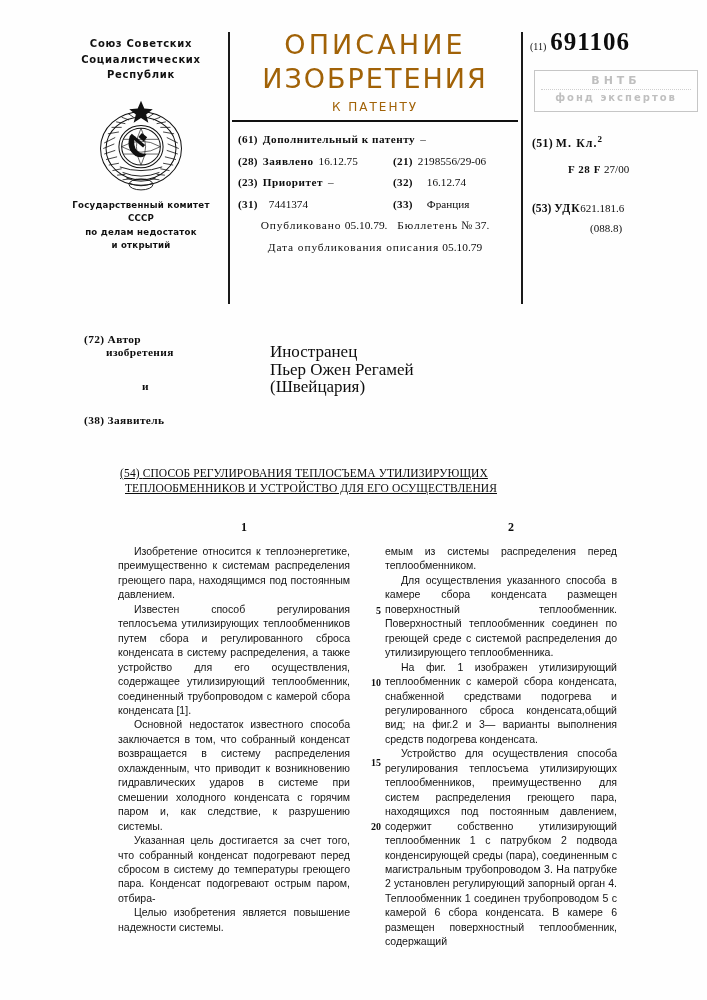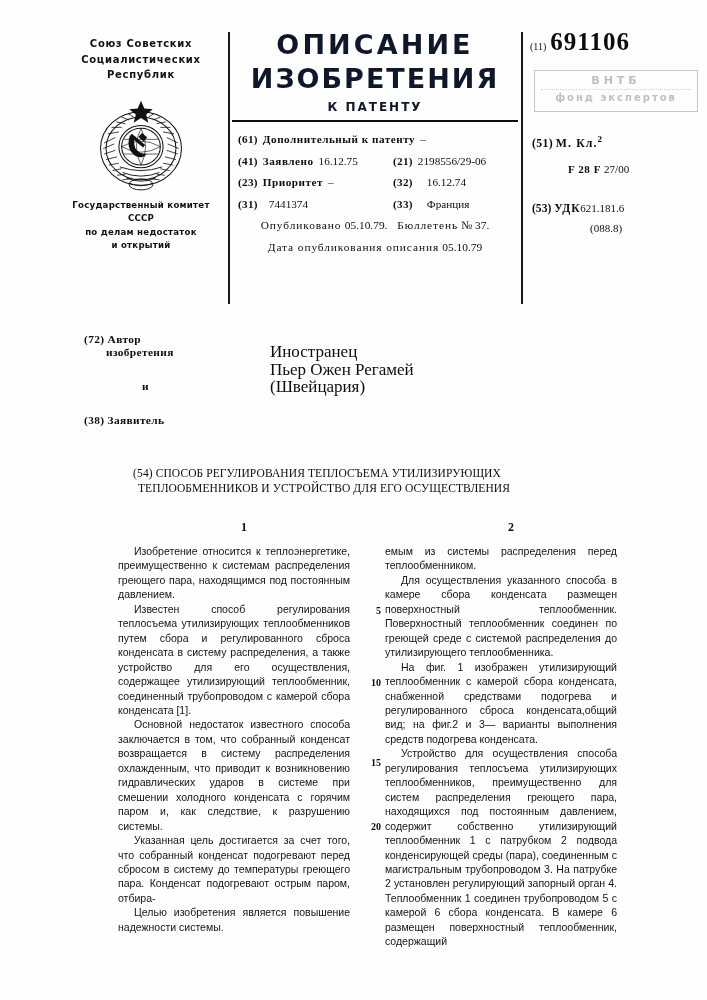--- a/index.html
+++ b/index.html
@@ -65,23 +65,23 @@
   .vrule-1 { left: 228px; top: 4px; width: 1.6px; height: 272px; }
   .vrule-2 { left: 521px; top: 4px; width: 1.6px; height: 272px; }
 
   .hdr-mid {
     position: absolute;
     left: 232px; top: 0px;
     width: 286px;
   }
   .big-title {
     font-family: "DejaVu Sans", sans-serif;
-    font-weight: bold;
+    font-weight: normal;
     text-align: center;
-    color: #0f172a;
+    color: #a16207;
   }
   .big-title .l1 {
     font-size: 27px;
     letter-spacing: 3.1px;
     line-height: 34px;
   }
   .big-title .l2 {
     font-size: 27px;
     letter-spacing: 2.0px;
     line-height: 34px;
@@ -232,27 +232,28 @@
     left: 270px; top: 10px;
     width: 260px;
     text-align: left;
     line-height: 17.5px;
     font-size: 17px;
   }
 
   
   .inv-title {
     position: absolute;
-    left: 13px; top: 466px;
+    left: 0; top: 466px;
     width: 608px;
     text-align: center;
     font-family: "Liberation Serif", serif;
     font-size: 11.5px;
     line-height: 15px;
     letter-spacing: 0.1px;
+    text-decoration: underline;
   }
   .inv-title .ln2 { padding-left: 14px; }
 
   
   .body {
     position: absolute;
     left: 0; top: 520px;
     width: 707px;
   }
   .colnum {
@@ -372,21 +373,21 @@
       <div class="biblio">
 
         <div class="bib-row">
           <span class="bib-code">(61)</span>
           <span class="bib-lbl">Дополнительный к патенту</span>
           <span class="bib-val">–</span>
         </div>
 
         <div class="bib-row">
           <span class="bib-col-a">
-            <span class="bib-code">(41)</span>
+            <span class="bib-code">(28)</span>
             <span class="bib-lbl">Заявлено</span>
             <span class="bib-val">16.12.75</span>
           </span>
           <span class="bib-col-b">
             <span class="bib-code">(21)</span>
             <span class="bib-val">2198556/29-06</span>
           </span>
         </div>
 
         <div class="bib-row">

